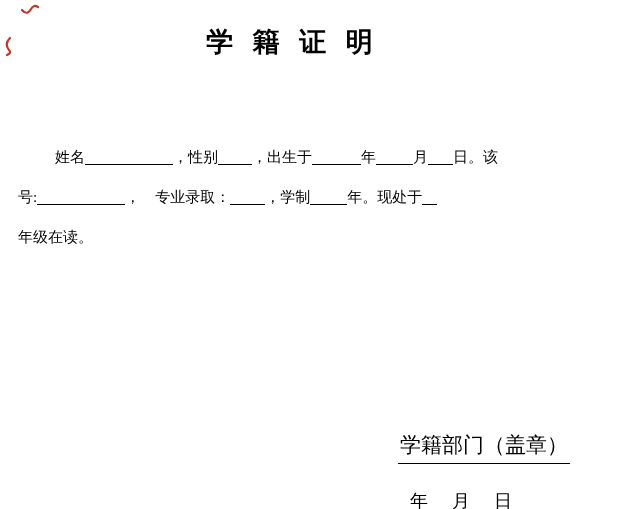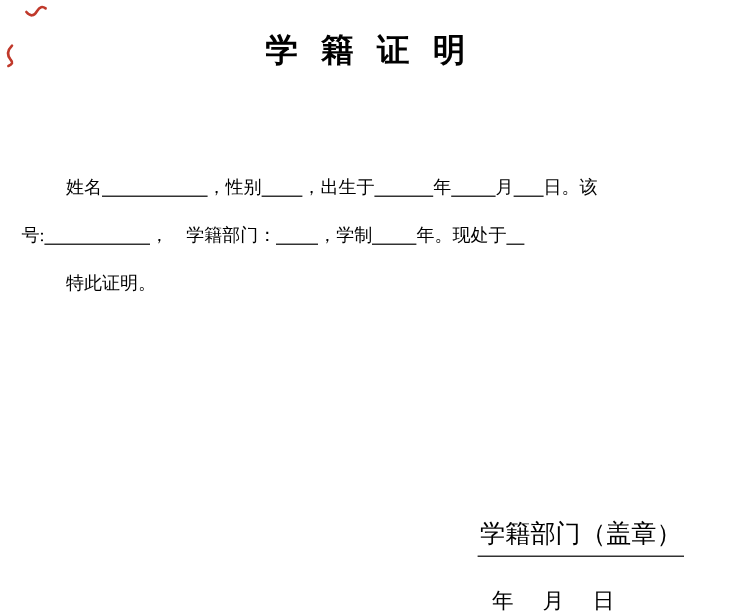--- a/index.html
+++ b/index.html
@@ -13,21 +13,20 @@
   }
   .red-marks { position:absolute; left:0; top:0; width:48px; height:58px; }
   .doc-title {
     position:absolute; top:24px; left:0; width:585px;
     text-align:center;
     font-family:"Liberation Sans", sans-serif;
     font-weight:bold;
     font-size:27px;
     letter-spacing:6px;
     white-space:nowrap;
-    padding-left:15px;
   }
   .doc-body {
     position:absolute; left:18px; top:137px; width:596px;
     font-size:15px;
   }
   .line { height:40px; line-height:40px; white-space:nowrap; }
   .line.indent { text-indent:37px; }
   .blank {
     display:inline-block;
     height:1px;
@@ -55,22 +54,22 @@
 
   <svg class="red-marks" viewBox="0 0 48 58">
     <path id="red-mark-1" d="M22 10 Q27 16 31 9 Q34 4 38 7" fill="none" stroke-width="2.2" stroke-linecap="round" stroke="#c0392b"></path>
     <path id="red-mark-2" d="M10 38 Q4 44 9 50 Q12 53 7 55" fill="none" stroke-width="2.2" stroke-linecap="round" stroke="#c0392b"></path>
   </svg>
 
   <div class="doc-title">学 籍 证 明</div>
 
   <div class="doc-body" id="doc-body">
       <div class="line indent"><span>姓名</span><span class="blank" style="width: 88px;"></span><span>，性别</span><span class="blank" style="width: 34px;"></span><span>，出生于</span><span class="blank" style="width: 49px;"></span><span>年</span><span class="blank" style="width: 37px;"></span><span>月</span><span class="blank" style="width: 25px;"></span><span>日。该</span></div>
-      <div class="line"><span>号:</span><span class="blank" style="width: 88px;"></span><span>，　学籍部门：</span><span class="blank" style="width: 35px;"></span><span>，学制</span><span class="blank" style="width: 37px;"></span><span>年。现处于</span><span class="blank" style="width: 15px;"></span></div>
-      <div class="line indent"><span>特此证明。</span></div>
+      <div class="line"><span>号:</span><span class="blank" style="width: 88px;"></span><span>，　专业录取：</span><span class="blank" style="width: 35px;"></span><span>，学制</span><span class="blank" style="width: 37px;"></span><span>年。现处于</span><span class="blank" style="width: 15px;"></span></div>
+      <div class="line"><span>年级在读。</span></div>
     </div>
 
   <div class="sign-line">
     <span class="underlined">学籍部门（盖章）</span>
   </div>
 
   <div class="date-line">年　月　日</div>
 
 </div>
 

